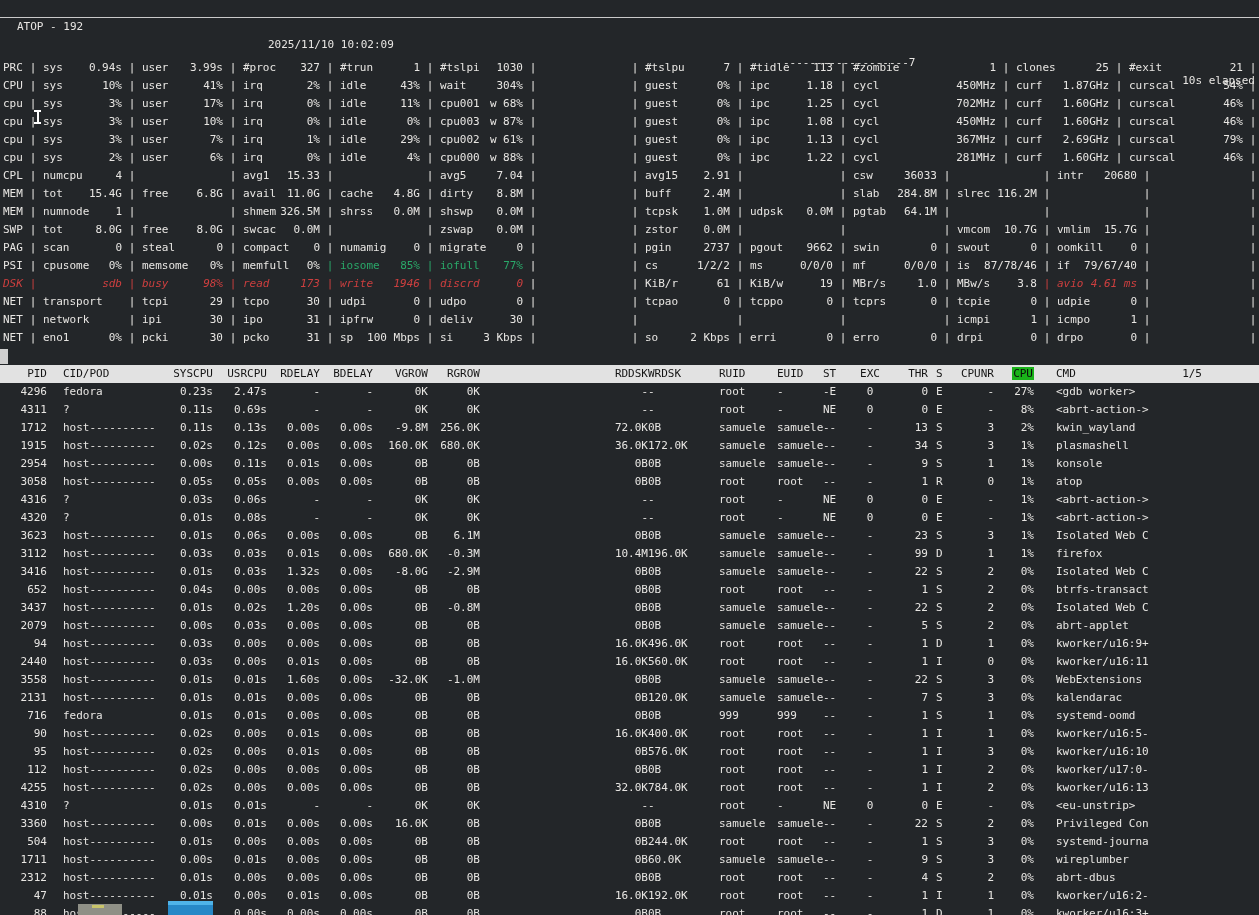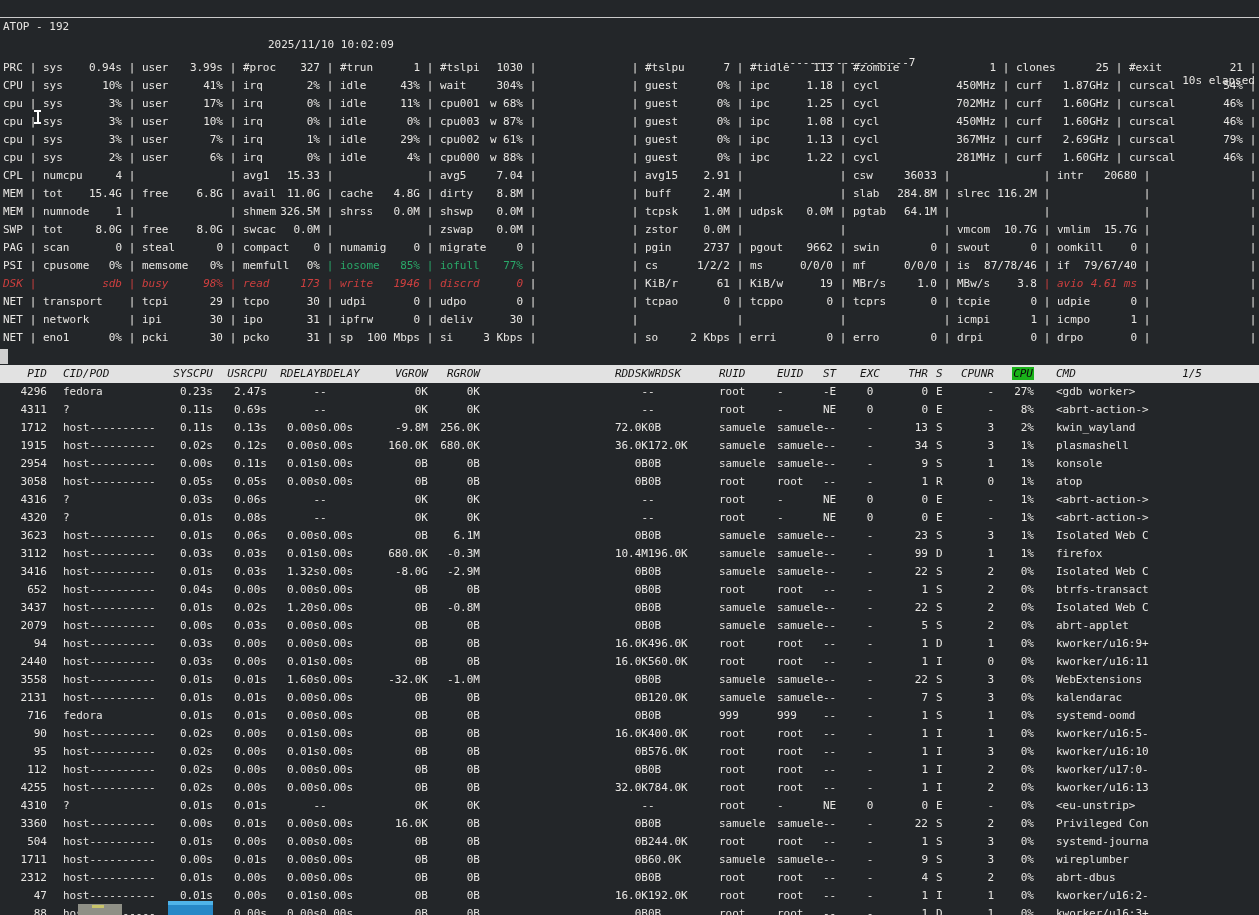--- a/index.html
+++ b/index.html
@@ -4,21 +4,21 @@
 <style>
   * { box-sizing: border-box; }
   html,body { margin:0; padding:0; background:#17191b; }
   body { width:1259px; height:915px; overflow:hidden;
          font-family:"DejaVu Sans Mono","Liberation Mono",monospace;
          font-size:11px; line-height:18px; color:#e8e6e3; }
   .screen { position:relative; width:1259px; height:915px; background:#232629; }
 
   
   .titlerow { position:relative; height:18px; border-bottom:1px solid #c9c9c9; white-space:pre; }
-  .t-left    { position:absolute; left:3px; }
+  .t-left    { position:absolute; left:17px; }
   .t-date    { position:absolute; left:268px; }
   .t-dash    { position:absolute; left:783px; }
   .t-elapsed { position:absolute; right:4px; }
 
   
   .panel { width:1259px;margin-top:41px; }
   .prow { display:flex; height:18px; white-space:pre; }
   .rl   { width:23px; padding-left:3px; flex:none; }
   .pipe { width:20px; text-align:center; flex:none; }
   .cell { display:flex; justify-content:space-between; flex:none; overflow:visible; }
@@ -28,28 +28,28 @@
   .c4{width:83px} .c5{width:82px} .c6{width:85px} .c7{width:83px}
   .ga .c8{width:143px} .ga .c9{width:93px} .ga .c10{width:114px}
   .gb .c8{width:84px}  .gb .c9{width:80px} .gb .c10{width:80px} .gb .c11{width:86px}
   .red   { color:#cd3f3f;font-style:italic; }
   .green { color:#2aa869; }
 
   .blankline { height:18px; position:relative; }
   .cursor-block { position:absolute; left:0; top:2px; width:8px; height:15px; background:#cfcfcf; }
 
   
-  .thead { display:flex; height:18px; background:#e2e2e2; color:#141414; white-space:pre;font-style:italic; }
+  .thead { display:flex; height:18px; background:#e2e2e2; color:#141414; white-space:pre; }
   .trow  { display:flex; height:18px; white-space:pre; }
   .k0{width:47px;text-align:right;flex:none}
   .k1{width:121px;padding-left:16px;flex:none}
   .k2{width:45px;text-align:right;flex:none}
   .k3{width:54px;text-align:right;flex:none}
   .k4{width:53px;text-align:right;flex:none}
-  .k5{width:53px;flex:none}
+  .k5{width:53px;text-align:right;flex:none}
   .k6{width:55px;text-align:right;flex:none}
   .k7{width:52px;text-align:right;flex:none}
   .k8{width:168px;text-align:right;flex:none}
   .k9{width:65px;text-align:left;flex:none}
   .k10{width:64px;padding-left:6px;flex:none}
   .k11{width:46px;flex:none}
   .k12{width:28px;flex:none}
   .k13{width:38px;text-align:center;flex:none}
   .k14{width:39px;text-align:right;flex:none}
   .k15{width:21px;padding-left:8px;flex:none}

